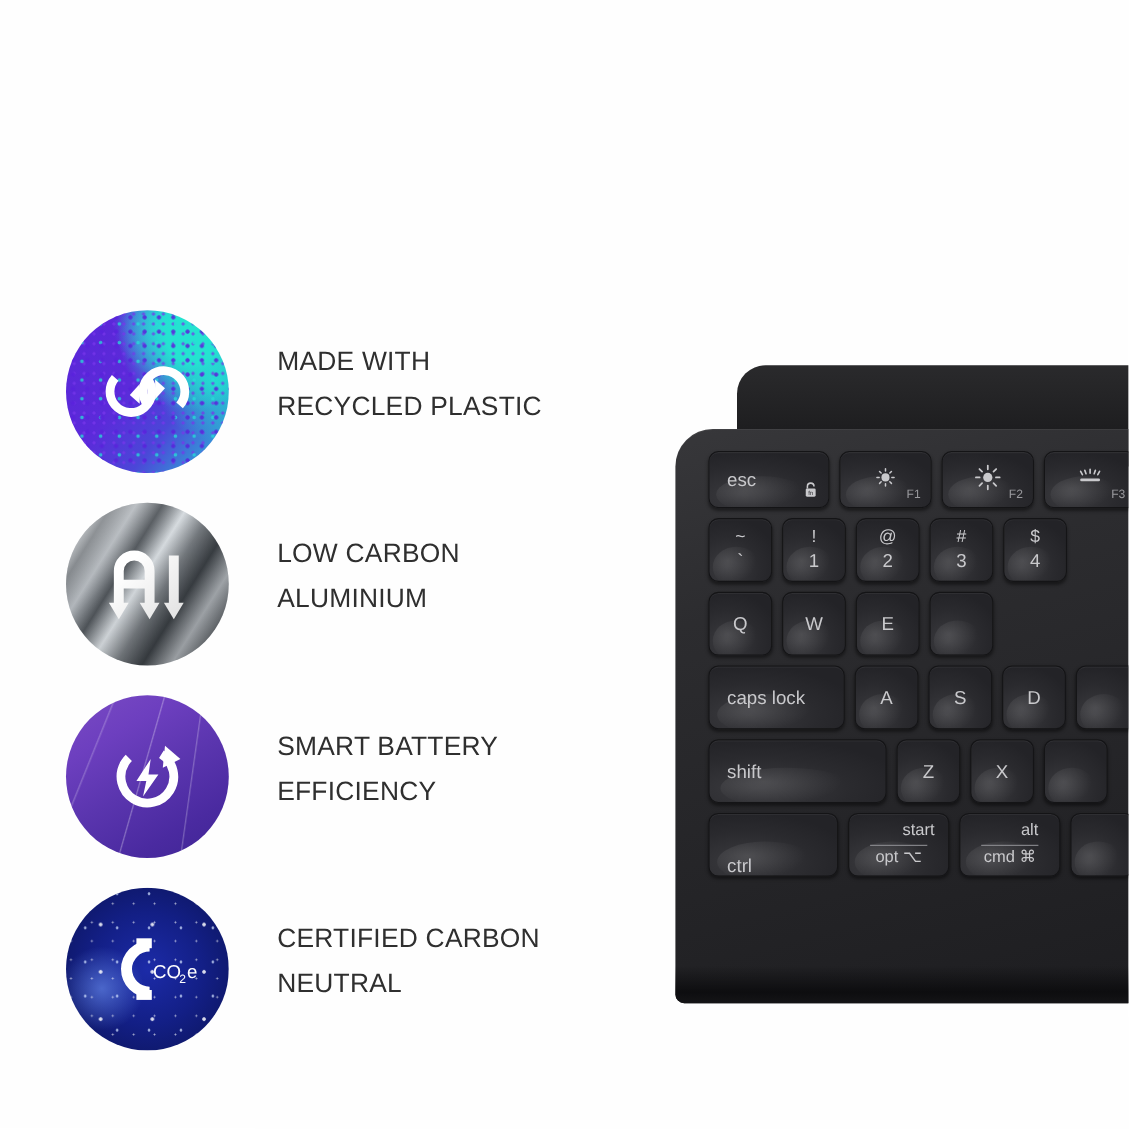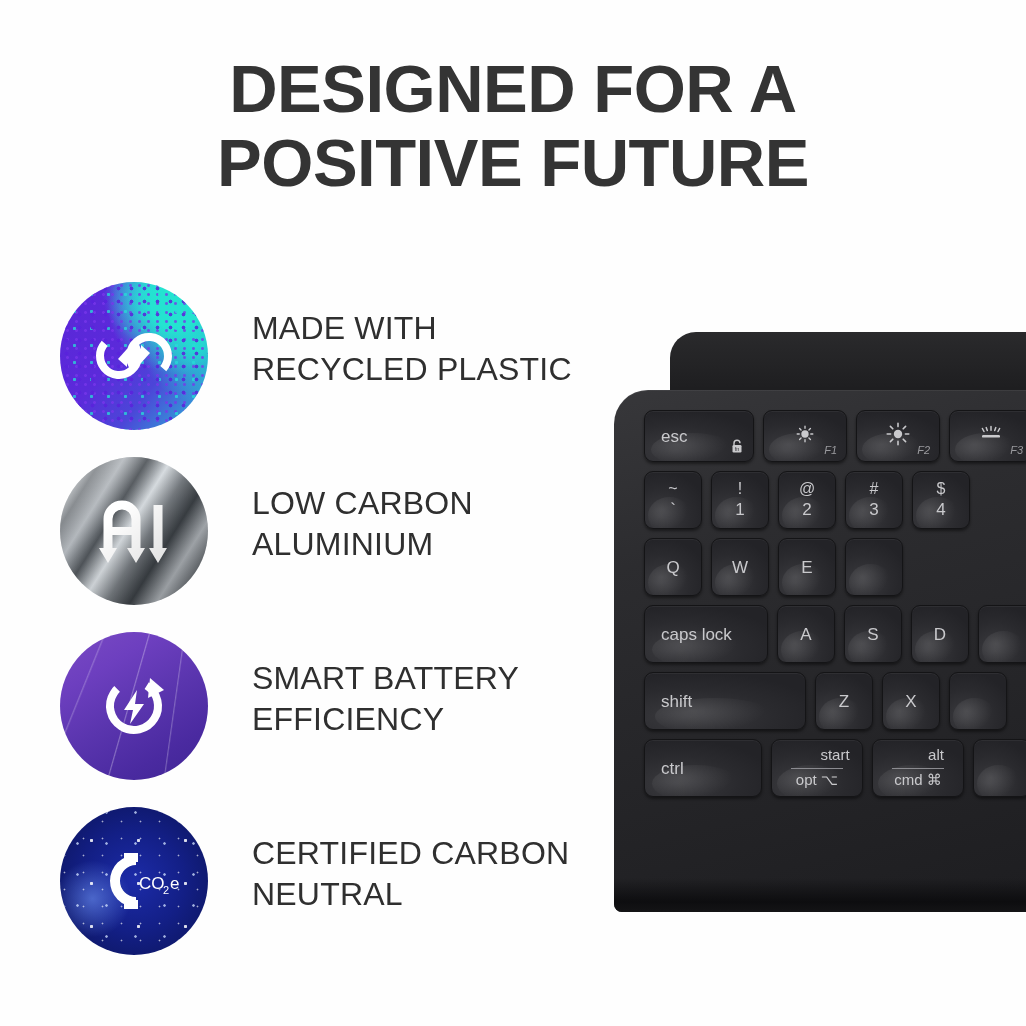--- a/index.html
+++ b/index.html
@@ -134,21 +134,21 @@
     opacity: .85;
   }
 
   .feature-label {
     position: absolute;
     left: 194px;
     top: 26px;
     width: 372px;
     color: #2f2f2f;
     font-family: "Liberation Sans", sans-serif;
-    font-size: 32px;
+    font-size: 24px;
     line-height: 41px;
     letter-spacing: 0.2px;
   }
   .feature-label .l2 { display: block; }
 
   
   .keyboard {
     position: absolute;
     left: 614px;
     top: 332px;
@@ -259,38 +259,34 @@
     width: 52px;
     height: 1px;
     background: #8b8b90;
     margin: 1px 0 2px;
   }
   .key .dual .mac { white-space: nowrap; }
   .icon-svg { position: relative; z-index: 2; }
 
   
   .w-esc   { width: 92px; }
-  .w-fn    { width: 82px; font-style: italic; }
+  .w-fn    { width: 82px; }
   .w-1u    { width: 56px; }
   .w-tab   { width: 79px; }
   .w-caps  { width: 106px; }
   .w-shift { width: 144px; }
-  .w-ctrl  { width: 100px; }
+  .w-ctrl  { width: 100px; align-items: flex-end; }
   .w-mod   { width: 90px; }
   .w-part  { width: 56px; }
 </style>
 </head>
 <body>
 
 <div id="stage">
 
-  <div class="headline">
-    <span>DESIGNED FOR A</span>
-    <span class="l2">POSITIVE FUTURE</span>
-  </div>
 
   <div class="features">
 
     <div class="feature">
       <div class="badge bg-recycled">
         <div class="speckle"></div>
         <div class="glyph">
           <svg width="86" height="66" viewBox="0 0 86 66" fill="none">
             <circle cx="28" cy="33" r="19" stroke="#ffffff" stroke-width="8" fill="none" stroke-dasharray="86 35" transform="rotate(-40 28 33)"></circle>
             <circle cx="58" cy="33" r="19" stroke="#ffffff" stroke-width="8" fill="none" stroke-dasharray="86 35" transform="rotate(140 58 33)"></circle>

